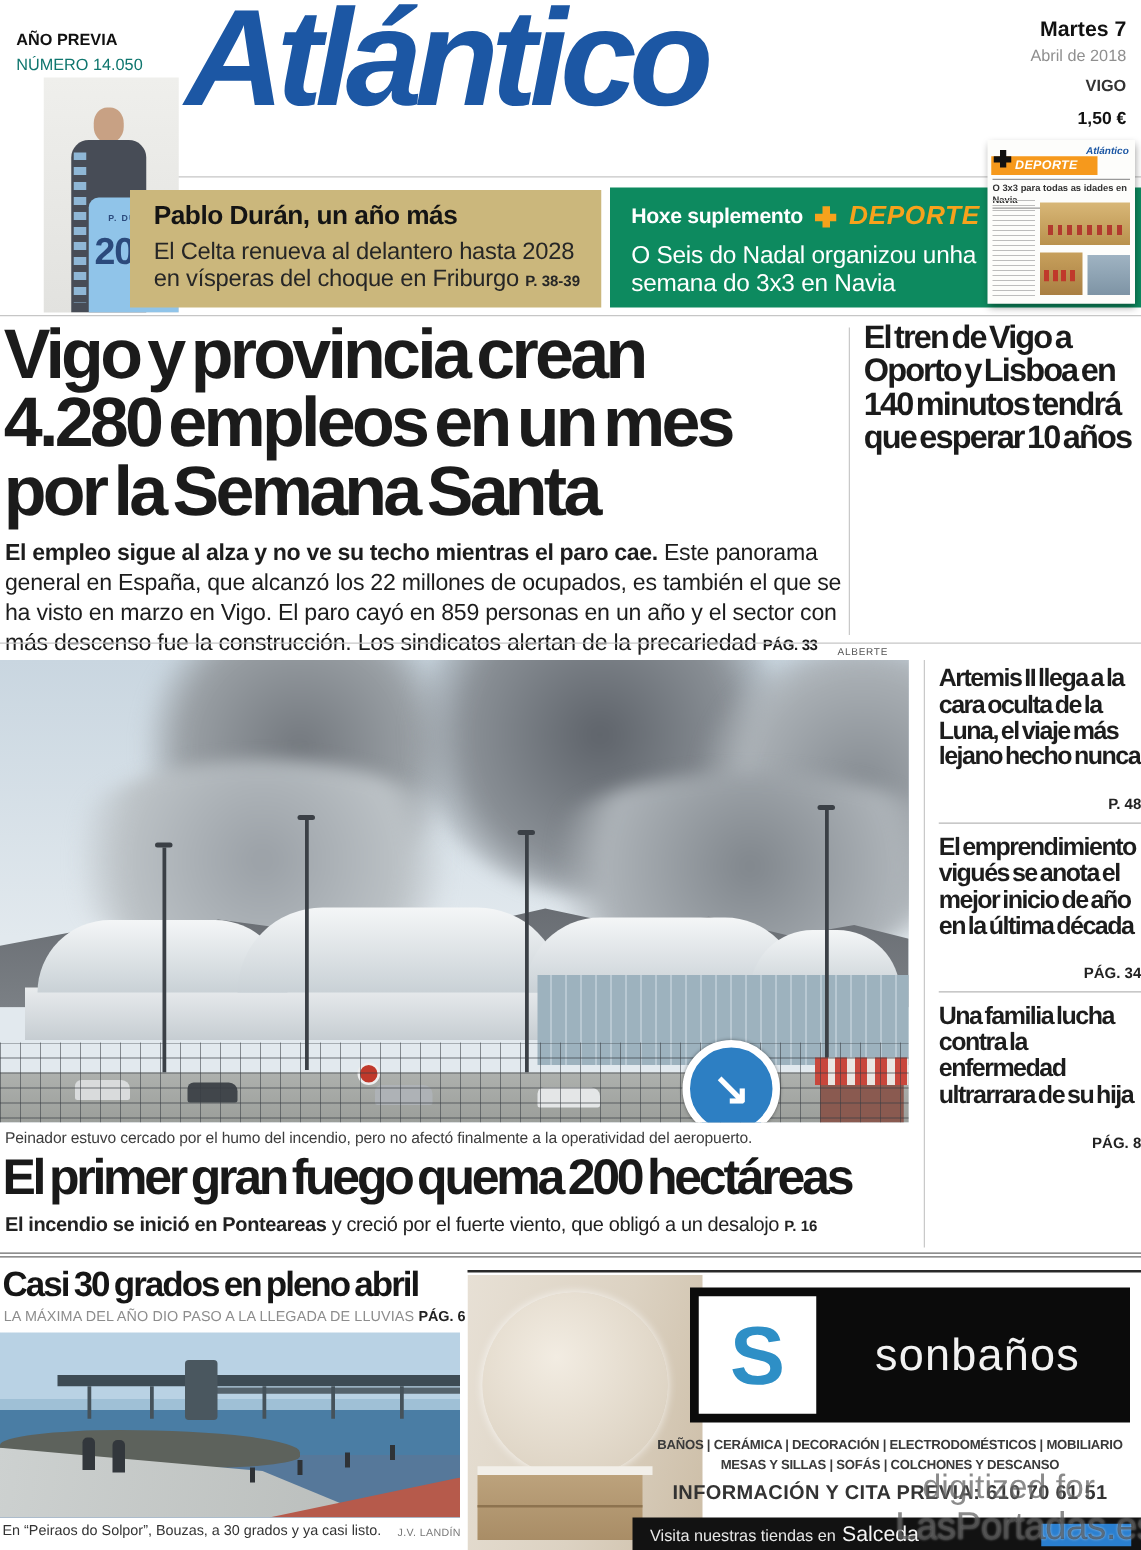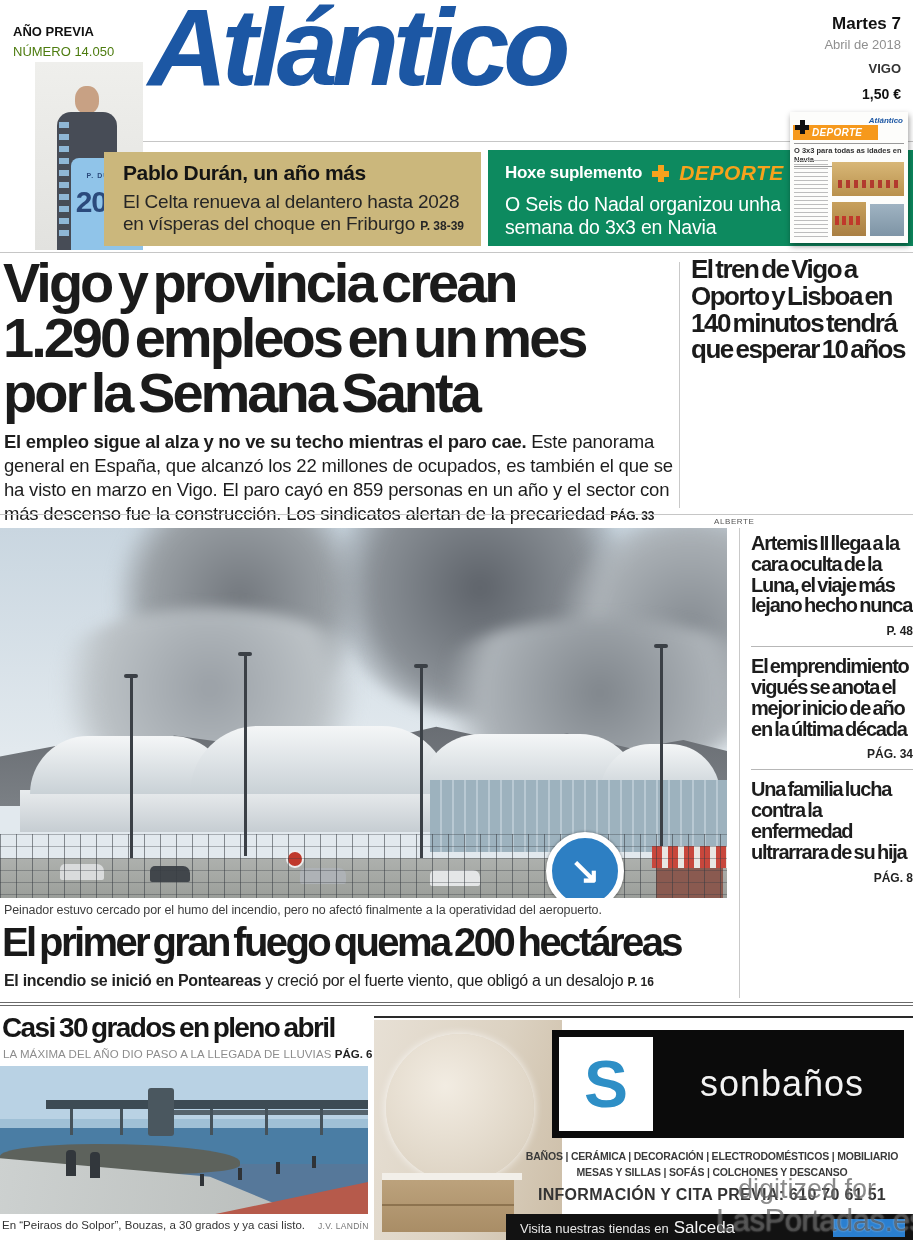--- a/index.html
+++ b/index.html
@@ -4,21 +4,21 @@
 <style>
   html,body{margin:0;padding:0;background:#9a9a9a;}
   #page{position:relative;width:913px;height:1240px;background:#fff;overflow:hidden;
         font-family:"Liberation Sans",sans-serif;color:#1c1c1c;margin:0 auto;}
   .abs{position:absolute;}
   .pg{font-weight:bold;font-size:12px;letter-spacing:0;white-space:nowrap;}
 
   
   .meta-left{left:13px;top:22px;line-height:1.5;}
   .meta-left .yr{font-weight:bold;font-size:13px;color:#111;}
-  .meta-left .num{font-size:13px;color:#4d7c0f;}
+  .meta-left .num{font-size:13px;color:#0f766e;}
   .logo{left:148px;top:-16px;font-size:110px;line-height:1.15;font-weight:bold;font-style:italic;
         color:#1c57a4;letter-spacing:-6px;}
   .meta-right{right:12px;top:14px;text-align:right;}
   .meta-right .d1{font-size:17px;font-weight:bold;color:#111;}
   .meta-right .d2{font-size:13px;color:#8f8f8f;margin-top:3px;}
   .meta-right .d3{font-size:13px;font-weight:bold;color:#333;margin-top:9px;}
   .meta-right .d4{font-size:14px;font-weight:bold;color:#111;margin-top:10px;}
   .hl{background:#c6c6c6;height:1px;}
 
   
@@ -95,21 +95,21 @@
             background:repeating-linear-gradient(90deg,#c8473c 0 10px,#e9e6e2 10px 16px);}
   .red-wall{position:absolute;left:656px;top:340px;width:67px;height:30px;background:#8a5a50;}
   .dot-red{position:absolute;left:286px;top:322px;width:14px;height:14px;border-radius:50%;background:#c0392b;border:2px solid #eee;}
   .cap-main{left:4px;top:903px;font-size:12.5px;color:#3d3d3d;letter-spacing:-0.1px;}
 
   
   .sidebar{left:751px;top:524px;width:162px;}
   .sb-item{padding:9px 0 8px;border-bottom:1px solid #b7b7b7;}
   .sb-item:last-child{border-bottom:none;}
   .sb-item h3{margin:0;font-size:20px;line-height:1.04;letter-spacing:-1.2px;word-spacing:-2px;color:#1d1d1d;}
-  .sb-item .pg{display:block;text-align:right;margin-top:8px;color:#222;}
+  .sb-item .pg{display:block;text-align:right;margin-top:20px;color:#222;}
 
   
   .fire-h{left:2px;top:920px;font-size:40px;font-weight:bold;letter-spacing:-2.6px;word-spacing:-4px;
           white-space:nowrap;color:#191919;}
   .fire-d{left:4px;top:972px;font-size:16px;letter-spacing:-0.3px;white-space:nowrap;color:#222;}
   .dbl{left:0;top:1002px;width:913px;height:4px;border-top:1px solid #6a6a6a;border-bottom:1px solid #6a6a6a;box-sizing:border-box;}
 
   
   .wx-h{left:2px;top:1012px;font-size:28px;font-weight:bold;letter-spacing:-1.6px;word-spacing:-2px;white-space:nowrap;color:#161616;}
   .wx-k{left:3px;top:1048px;font-size:11.5px;color:#8d8d8d;letter-spacing:0.1px;white-space:nowrap;}
@@ -210,32 +210,32 @@
         <div class="dots"></div>
       </div>
     <div class="ph2">
         <div class="dots"></div>
       </div>
     <div class="ph3"></div>
   </div>
 
   <div class="abs hl" style="left:0;top:252px;width:913px;"></div>
 
-  <div class="abs hl-main">Vigo y provincia crean 1.290 empleos en un mes por la Semana Santa</div>
+  <div class="abs hl-main">Vigo y provincia crean 4.280 empleos en un mes por la Semana Santa</div>
   <div class="abs lead">
     <b>El empleo sigue al alza y no ve su techo mientras el paro cae.</b><span> Este panorama general en España, que alcanzó los 22 millones de ocupados, es también el que se ha visto en marzo en Vigo. El paro cayó en 859 personas en un año y el sector con más descenso fue la construcción. Los sindicatos alertan de la precariedad </span><b class="pg">PÁG. 33</b>
   </div>
   <div class="abs vdiv" style="left:679px;top:262px;height:246px;"></div>
 
   <div class="abs train">
     <h2>El tren de Vigo a Oporto y Lisboa en 140 minutos tendrá que esperar 10 años</h2>
   </div>
 
   <div class="abs hl" style="left:0;top:514px;width:913px;"></div>
-  <div class="abs credit" style="left:714px;top:517px;text-align:right;">ALBERTE</div>
+  <div class="abs credit" style="left:670px;top:517px;text-align:right;">ALBERTE</div>
 
   <div class="abs photo-main">
     <div class="smoke" style="left:110px;top:-40px;width:260px;height:220px;background:radial-gradient(circle,#73787e 0%,#9aa0a5 55%,transparent 75%);"></div>
     <div class="smoke" style="left:330px;top:-70px;width:300px;height:260px;background:radial-gradient(circle,#5e636a 0%,#8b9197 55%,transparent 78%);"></div>
     <div class="smoke" style="left:560px;top:-10px;width:260px;height:220px;background:radial-gradient(circle,#868c92 0%,#aab0b5 55%,transparent 78%);"></div>
     <div class="smoke" style="left:40px;top:80px;width:340px;height:160px;background:radial-gradient(circle,#9aa0a6 0%,#bcc2c6 60%,transparent 80%);"></div>
     <div class="smoke" style="left:420px;top:90px;width:360px;height:150px;background:radial-gradient(circle,#80868c 0%,#adb3b8 60%,transparent 80%);"></div>
     <div class="mountain"></div>
     <div class="t-base"></div>
     <div class="vault" style="left:30px;top:208px;width:200px;height:58px;"></div>

